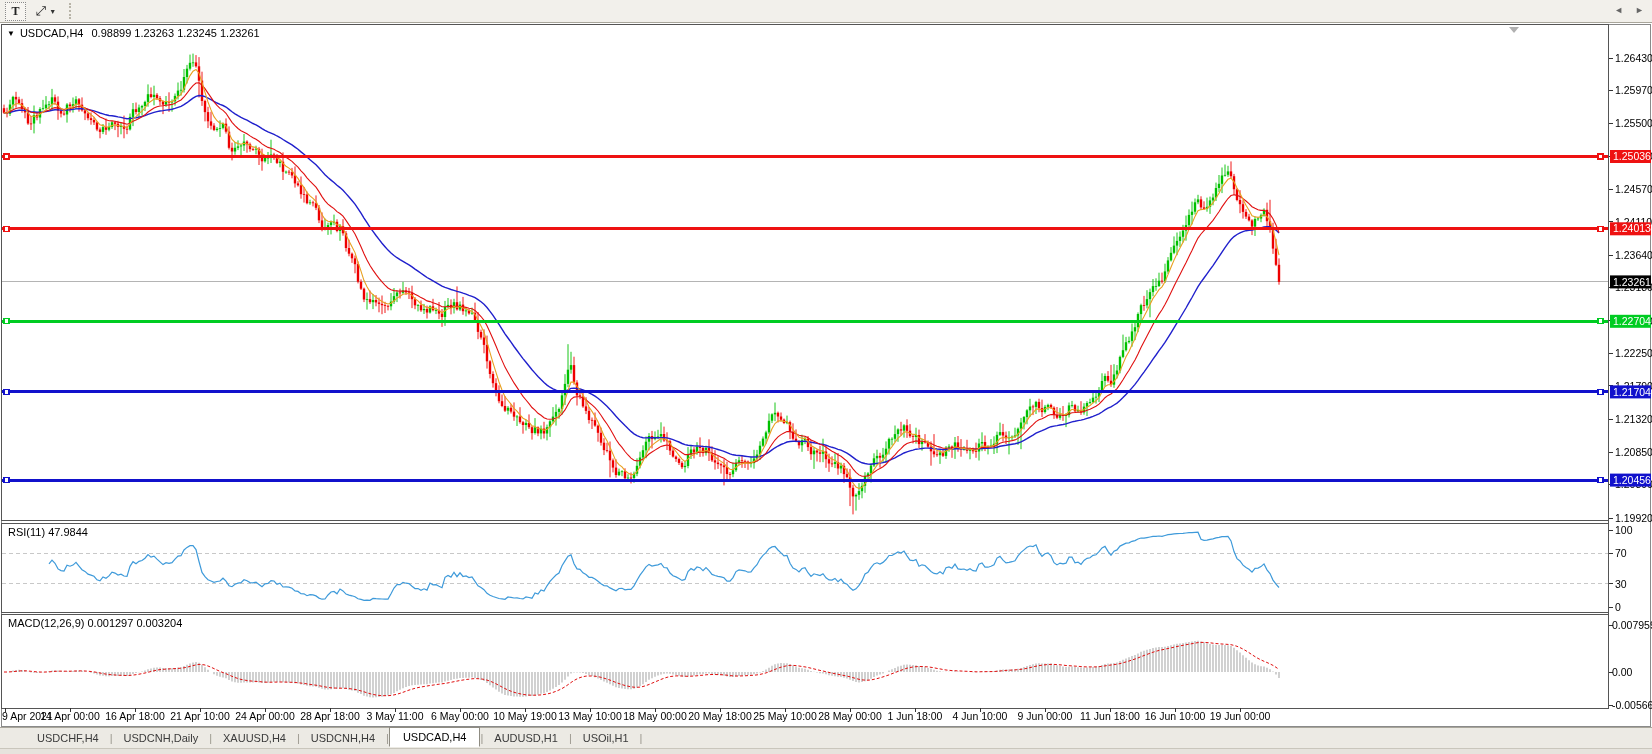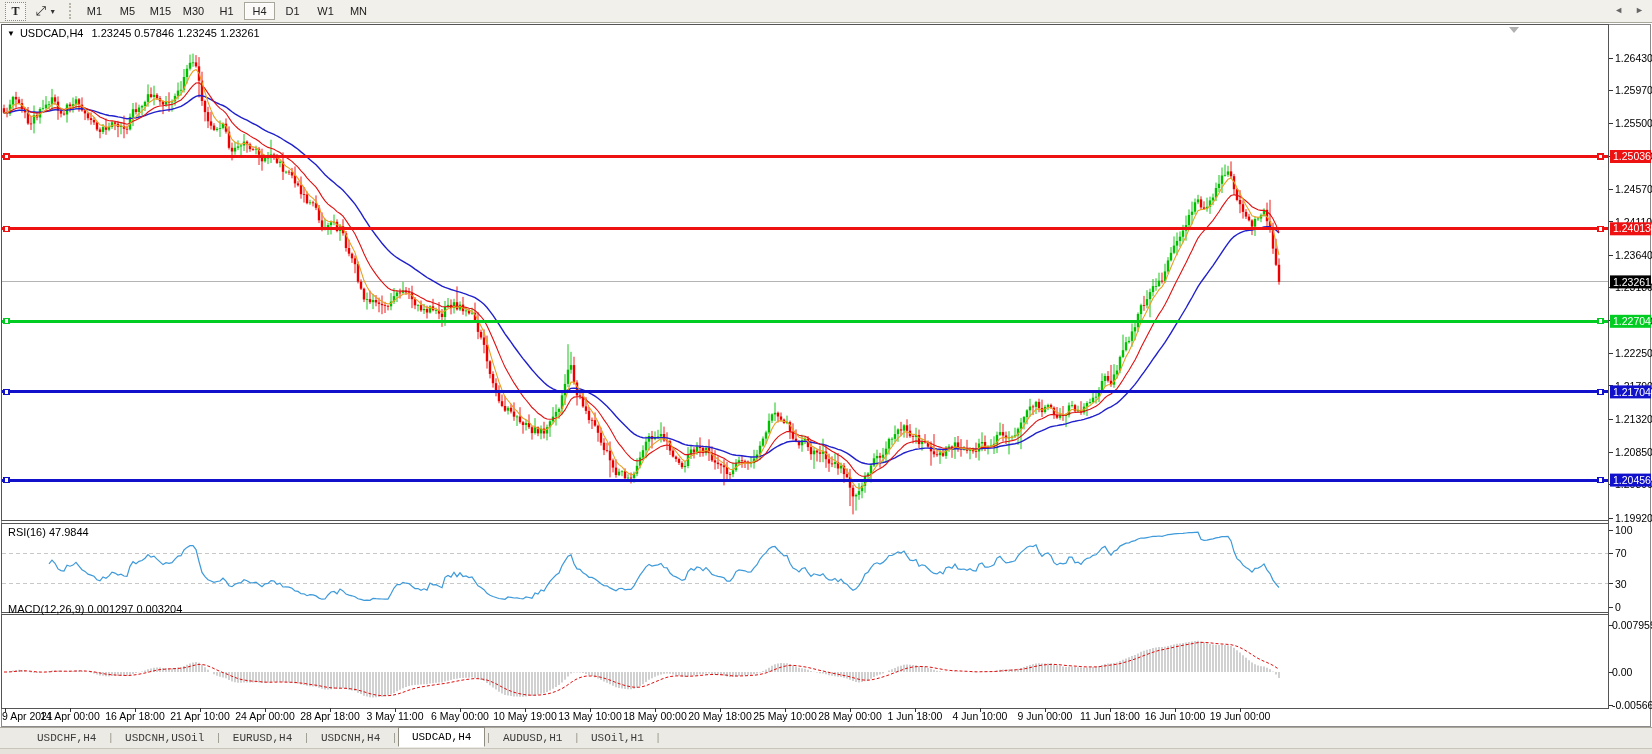--- a/index.html
+++ b/index.html
@@ -22,21 +22,21 @@
   .tf-btn.active{background:#fbfaf8;border:1px solid #a9a69b;box-shadow:inset 1px 1px 0 #ffffff;}
   
   #chart-svg{position:absolute;top:0;left:0;z-index:1;}
   .chart-title{position:absolute;top:27px;left:7px;font-size:11px;color:#000;z-index:2;
                display:flex;align-items:center;white-space:pre;}
   .title-tri{font-size:8px;margin-right:5px;color:#000;}
   .title-sym{margin-right:8px;}
   .ind-label{position:absolute;left:8px;font-size:11px;color:#000;z-index:2;}
   
   .tabbar{position:absolute;left:0;top:727px;width:100%;height:21px;background:#eceae4;
-          border-top:1px solid #a9a69b;z-index:4;box-sizing:border-box;font-family:Liberation Mono, monospace;}
+          border-top:1px solid #a9a69b;z-index:4;box-sizing:border-box;}
   .tabs{display:flex;align-items:center;padding-left:26px;height:100%;}
   .tab{font-size:11px;color:#3a3a3a;padding:2px 11px;white-space:nowrap;}
   .tab.active{background:#ffffff;border:1px solid #8f8c82;border-bottom-color:#ffffff;
               color:#000;padding:3px 13px;margin-top:-2px;}
   .tab-sep{color:#9a978d;font-size:11px;}
   .tab-scroll{position:absolute;right:8px;top:5px;display:flex;gap:12px;color:#666;
               font-size:9px;z-index:5;}
   .bottom-strip{position:absolute;left:0;top:748px;width:100%;height:6px;background:#e6e3dd;
                 border-top:1px solid #c9c6bc;box-sizing:border-box;}
 </style>
@@ -47,31 +47,20 @@
 
   <div class="toolbar">
     <div class="tool-btn text-tool">
       <span>T</span>
     </div>
     <div class="tool-btn arrows-tool">
       <span>⤢</span>
       <span class="caret">▼</span>
     </div>
     <div class="grip"></div>
-    <div class="tf-group" id="tf-group">
-        <div class="tf-btn">M1</div>
-        <div class="tf-btn">M5</div>
-        <div class="tf-btn">M15</div>
-        <div class="tf-btn">M30</div>
-        <div class="tf-btn">H1</div>
-        <div class="tf-btn active">H4</div>
-        <div class="tf-btn">D1</div>
-        <div class="tf-btn">W1</div>
-        <div class="tf-btn">MN</div>
-      </div>
   </div>
 
   <svg id="chart-svg" width="1652" height="754" viewBox="0 0 1652 754">
       <defs>
         <clipPath id="clipMain">
           <rect x="2" y="25" width="1606" height="495"></rect>
         </clipPath>
         <clipPath id="clipRsi">
           <rect x="2" y="524" width="1606" height="88"></rect>
         </clipPath>
@@ -1500,33 +1489,33 @@
         <text x="1612" y="675.6">0.00</text>
         <line x1="1608.5" y1="705.0" x2="1612.5" y2="705.0" stroke="#333" shape-rendering="crispEdges"></line>
         <text x="1612" y="708.6">-0.005663</text>
       </g>
       <polygon points="1509,27 1519,27 1514,33" fill="#b0b0b0"></polygon>
     </svg>
 
   <div class="chart-title">
     <span class="title-tri">▼</span>
     <span class="title-sym">USDCAD,H4</span>
-    <span>1.23245 0.57846 1.23245 1.23261</span>
+    <span>0.98899 1.23263 1.23245 1.23261</span>
   </div>
 
-  <div class="ind-label" style="top:526px">RSI(16) 47.9844</div>
-  <div class="ind-label" style="top:603px">MACD(12,26,9) 0.001297 0.003204</div>
+  <div class="ind-label" style="top:526px">RSI(11) 47.9844</div>
+  <div class="ind-label" style="top:617px">MACD(12,26,9) 0.001297 0.003204</div>
 
   <div class="tabbar">
     <div class="tabs" id="tabs">
         <span class="tab">USDCHF,H4</span>
         <span class="tab-sep">|</span>
-        <span class="tab">USDCNH,USOil</span>
+        <span class="tab">USDCNH,Daily</span>
         <span class="tab-sep">|</span>
-        <span class="tab">EURUSD,H4</span>
+        <span class="tab">XAUUSD,H4</span>
         <span class="tab-sep">|</span>
         <span class="tab">USDCNH,H4</span>
         <span class="tab-sep">|</span>
         <span class="tab active">USDCAD,H4</span>
         <span class="tab-sep">|</span>
         <span class="tab">AUDUSD,H1</span>
         <span class="tab-sep">|</span>
         <span class="tab">USOil,H1</span>
         <span class="tab-sep">|</span>
       </div>

